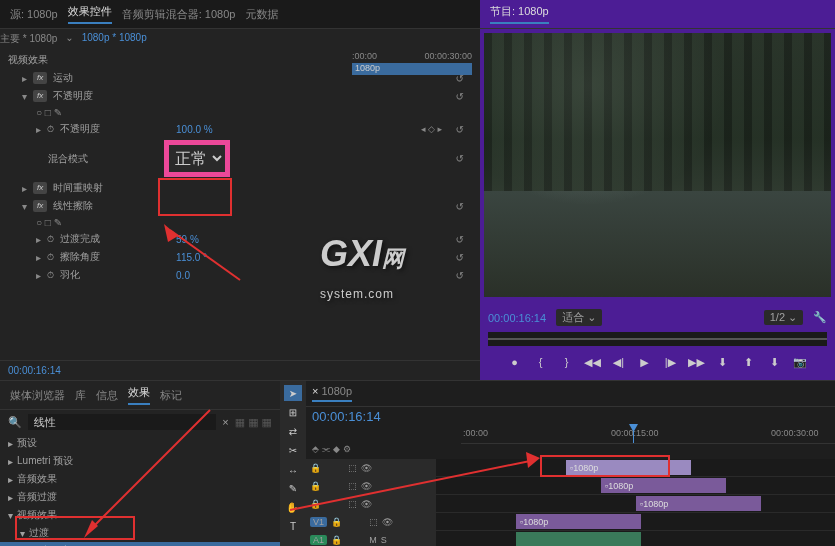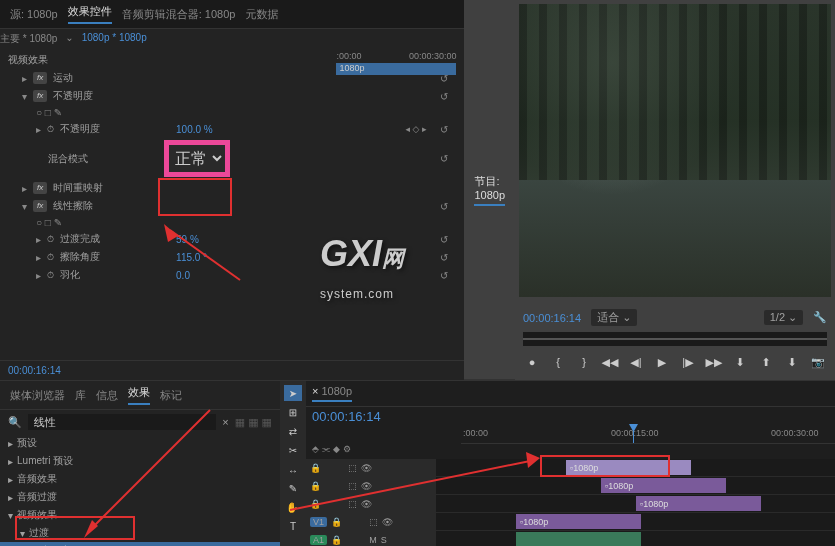--- a/index.html
+++ b/index.html
@@ -4,21 +4,21 @@
 <style>
 * { margin: 0; padding: 0; box-sizing: border-box; font-family: "Microsoft YaHei", Arial, sans-serif; }
 body { background: #1a1a1a; color: #a0a0a0; font-size: 11px; width: 835px; height: 546px; overflow: hidden; position: relative; }
 
 .panel-tabs { display: flex; gap: 10px; padding: 4px 10px; border-bottom: 1px solid #333; font-size: 11px; align-items: center; }
 .panel-tabs span { color: #888; cursor: pointer; }
 .panel-tabs span.active { color: #ddd; border-bottom: 2px solid #3a7fbf; padding-bottom: 3px; }
 
 .top { display: flex; height: 380px; }
 .left-col { width: 480px; display: flex; flex-direction: column; }
-.right-col { flex: 1; display: flex; flex-direction: row; background: #404040; }
+.right-col { flex: 1; display: flex; flex-direction: column; background: #4c1d95; }
 
 .effect-controls { flex: 1; background: #232323; overflow: hidden; position: relative; }
 .ec-header { padding: 3px 0; color: #888; font-size: 10px; display: flex; align-items: flex-start; gap: 8px; }
 .ec-header .seq { color: #4a8fd6; }
 .ec-mini { position: absolute; right: 8px; top: 22px; width: 120px; }
 .ec-mini-time { color: #888; font-size: 9px; display: flex; justify-content: space-between; }
 .ec-mini-bar { height: 12px; background: #3a6b9e; margin-top: 2px; font-size: 9px; padding: 0 3px; color: #ccc; }
 
 .ec-section { padding: 2px 8px; font-size: 10px; }
 .ec-row { display: flex; align-items: center; padding: 2px 0; gap: 6px; position: relative; }

